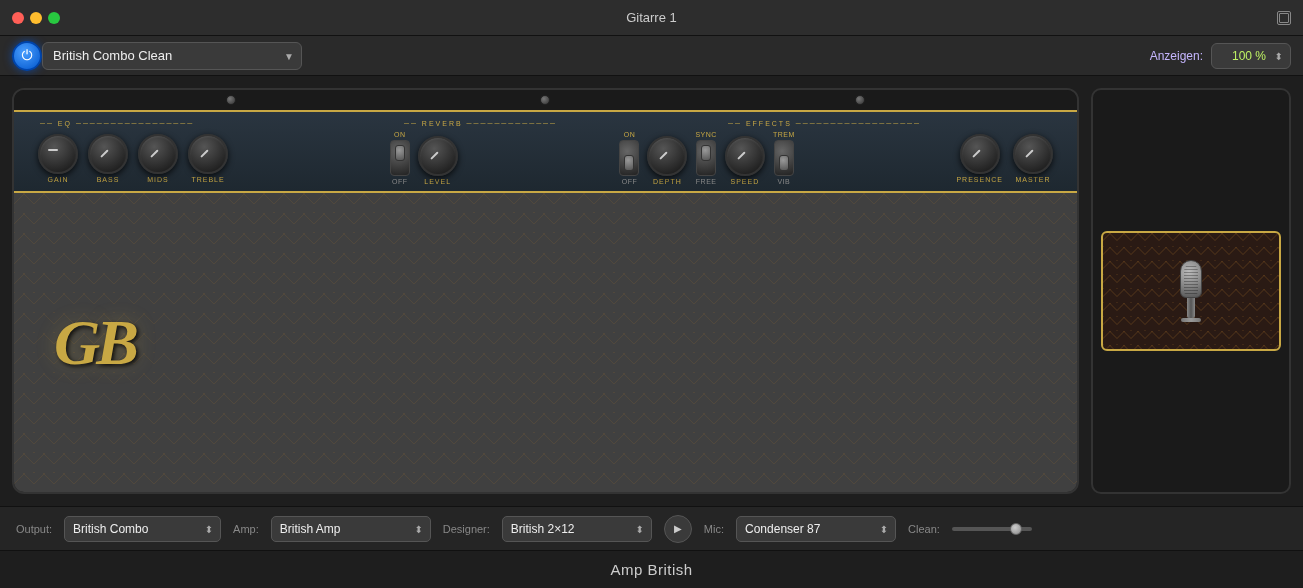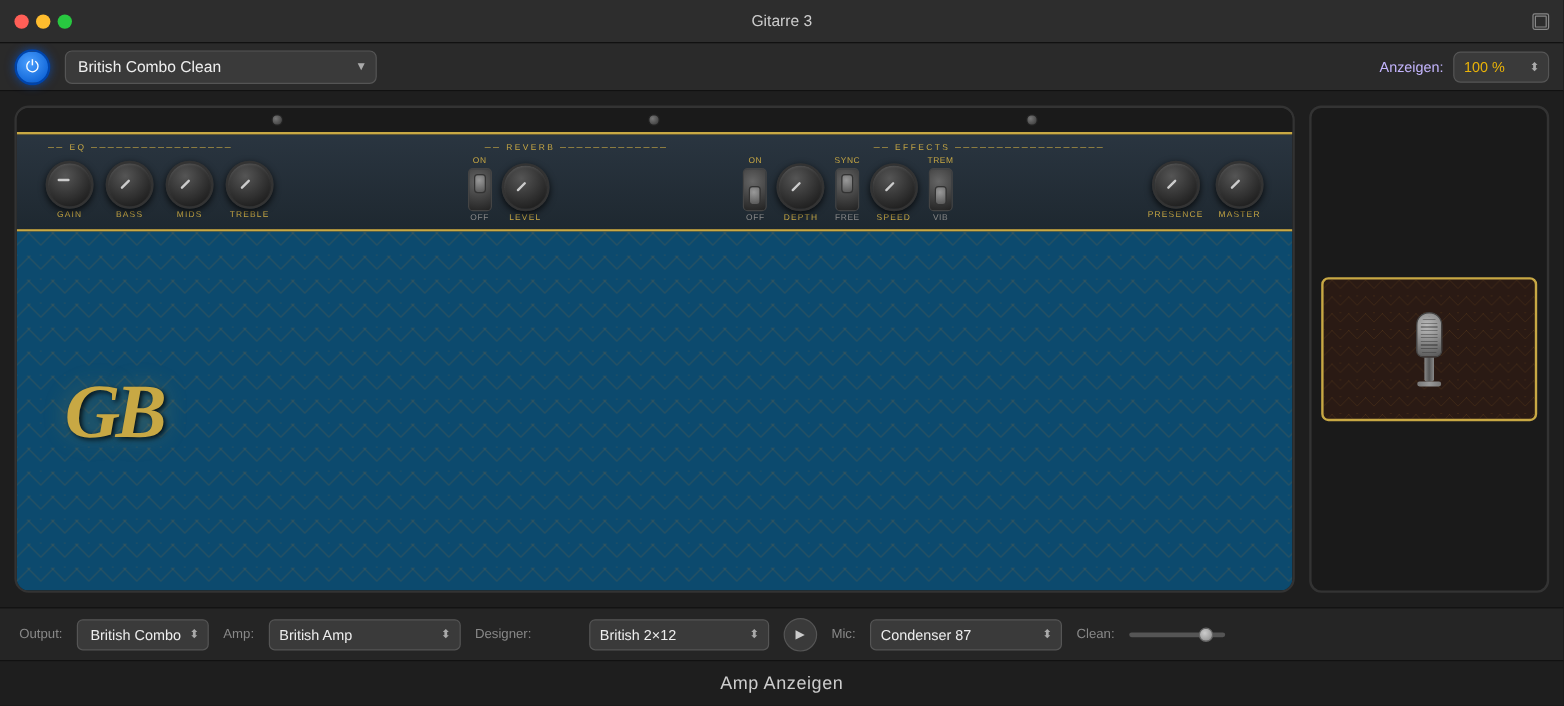--- a/index.html
+++ b/index.html
@@ -65,21 +65,20 @@
     }
 
     
     .toolbar {
       background: #2a2a2a;
       height: 40px;
       display: flex;
       align-items: center;
       padding: 0 12px;
       border-bottom: 1px solid #111;
-      gap: 12px;
     }
     .power-btn {
       width: 30px;
       height: 30px;
       border-radius: 50%;
       background: radial-gradient(circle at 40% 35%, #4a9fff, #0055cc);
       border: 2px solid #0044aa;
       display: flex;
       align-items: center;
       justify-content: center;
@@ -123,23 +122,23 @@
       gap: 8px;
     }
     .anzeigen-label {
       font-size: 12px;
       color: #c4b5fd;
     }
     .zoom-select {
       background: #3a3a3a;
       border: 1px solid #555;
       border-radius: 6px;
-      color: #eab308;
+      color: #bef264;
       font-size: 12px;
-      padding: 3px 20px 3px 8px;
+      padding: 3px 20px 3px 20px;
       height: 26px;
       width: 80px;
       appearance: none;
       cursor: pointer;
     }
 
     
     .main-content {
       display: flex;
       padding: 12px;
@@ -270,21 +269,21 @@
       font-size: 7px;
       color: #888;
       letter-spacing: 0.5px;
       text-align: center;
       white-space: nowrap;
     }
 
     
     .speaker-grille {
       flex: 1;
-      background: #0c4a6e;
+      background: #404040;
       position: relative;
       overflow: hidden;
       min-height: 130px;
     }
     .grille-pattern {
       position: absolute;
       inset: 0;
       background-image:
         repeating-linear-gradient(45deg, rgba(180,120,40,0.15) 0px, rgba(180,120,40,0.15) 1px, transparent 1px, transparent 20px),
         repeating-linear-gradient(-45deg, rgba(180,120,40,0.15) 0px, rgba(180,120,40,0.15) 1px, transparent 1px, transparent 20px);
@@ -390,23 +389,23 @@
       background: #3a3a3a;
       border: 1px solid #555;
       border-radius: 5px;
       color: #eee;
       font-size: 12px;
       padding: 3px 20px 3px 8px;
       height: 26px;
       appearance: none;
       cursor: pointer;
     }
-    .bottom-select-sm { width: 110px; text-align: center; }
+    .bottom-select-sm { width: 157px; }
     .bottom-select-md { width: 160px; }
-    .bottom-select-lg { width: 150px; margin-left: 36px; }
+    .bottom-select-lg { width: 150px; }
 
     .play-btn {
       width: 28px;
       height: 28px;
       border-radius: 50%;
       background: #3a3a3a;
       border: 1px solid #555;
       display: flex;
       align-items: center;
       justify-content: center;
@@ -453,21 +452,21 @@
   </style>
 </head>
 <body>
 
 <div class="title-bar">
   <div class="traffic-lights">
     <div class="traffic-light tl-red"></div>
     <div class="traffic-light tl-yellow"></div>
     <div class="traffic-light tl-green"></div>
   </div>
-  <span class="title-bar-title">Gitarre 3</span>
+  <span class="title-bar-title">Gitarre 1</span>
   <div class="restore-btn"></div>
 </div>
 
 <div class="toolbar">
   <div class="power-btn"></div>
   <div class="select-wrapper">
     <select class="preset-select">
       <option>British Combo Clean</option>
     </select>
     <span class="select-arrow">▼</span>
@@ -645,14 +644,14 @@
     <span class="select-arrow">⬍</span>
   </div>
 
   <span class="bottom-label">Clean:</span>
   <div class="output-slider">
     <div class="output-slider-thumb"></div>
   </div>
 </div>
 
 <div class="footer">
-  <span class="footer-title">Amp Anzeigen</span>
+  <span class="footer-title">Amp British</span>
 </div>
 
 </body></html>

